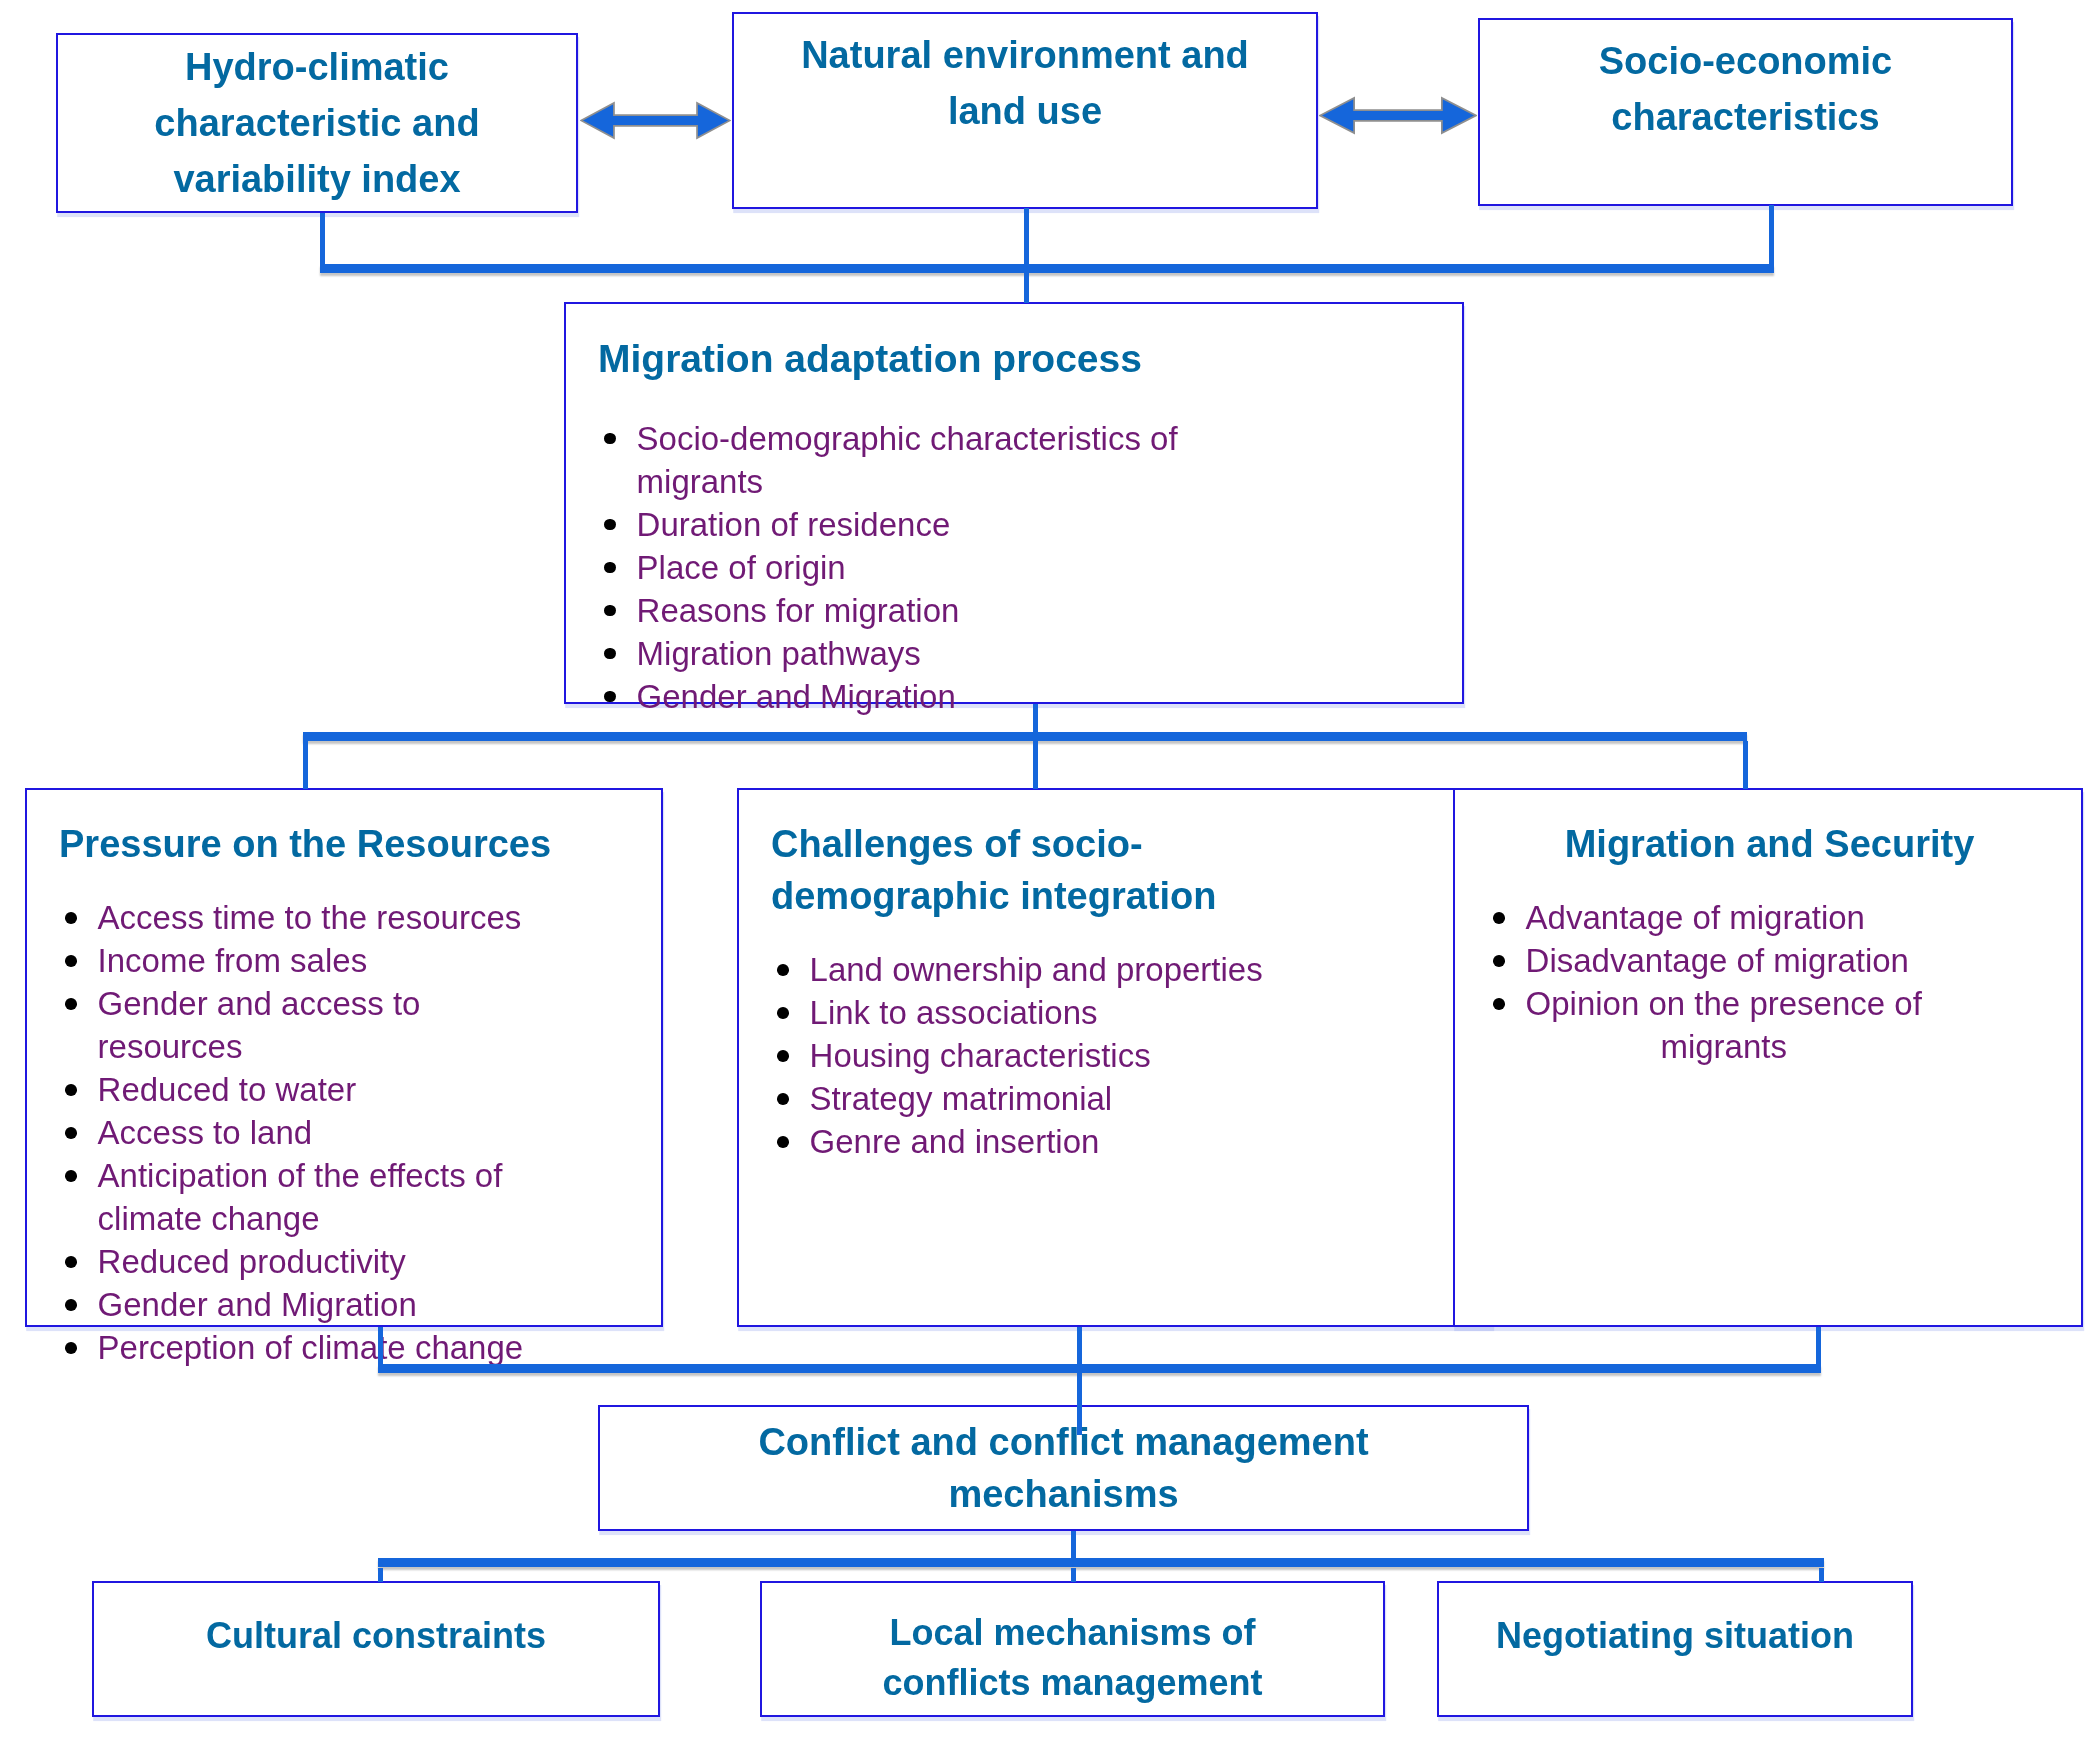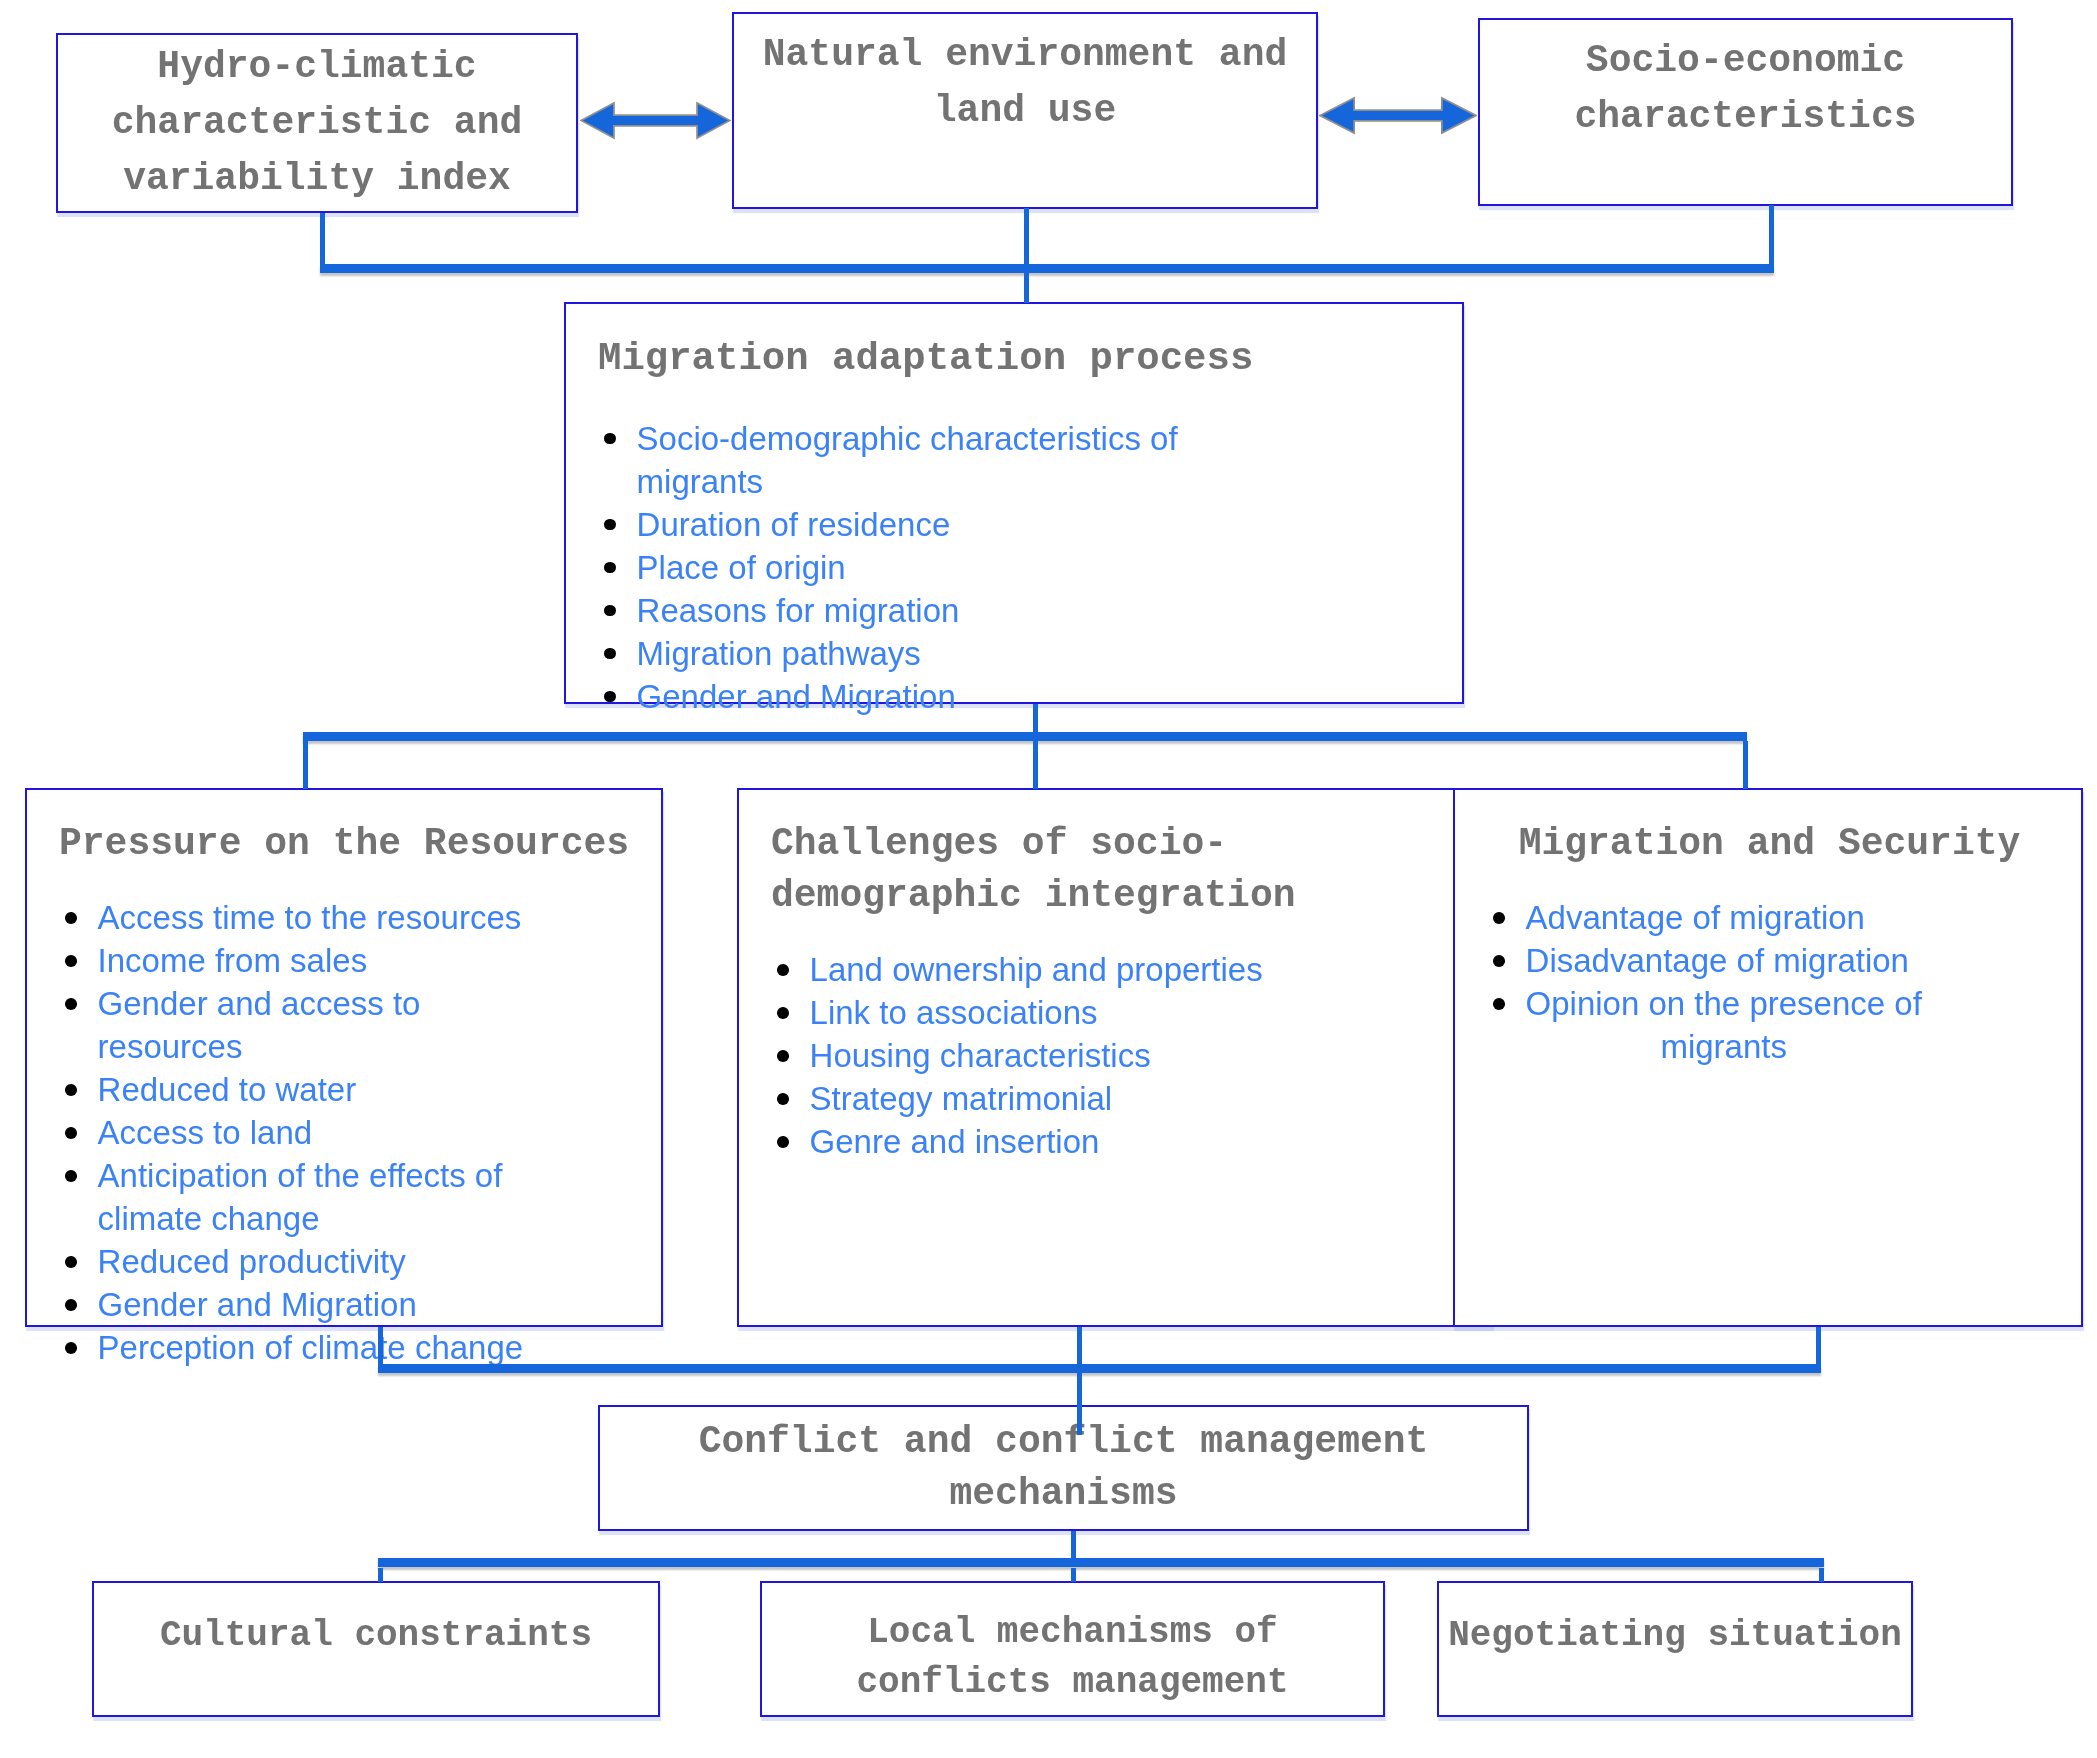--- a/index.html
+++ b/index.html
@@ -1,35 +1,35 @@
 <!DOCTYPE html>
 <html style="--border: #2016E0; --line: #1566DB; --arrow: #1566DB; --arrow-outline: #8F8F8F;font-size:9.4px"><head>
 <meta charset="utf-8">
 <style>
   html,body{margin:0;padding:0;background:#fff;}
   #canvas{position:relative;width:2097px;height:1759px;background:#fff;overflow:hidden;}
 
   .box{position:absolute;background:#fff;border:2.9px solid var(--border,#2016E0);
        box-sizing:border-box;z-index:2;box-shadow:1.2px 4.1px 0 rgba(150,165,235,.32);}
-  .title{font-family:Liberation Mono, monospace;font-weight:bold;color:#737373;
+  .title{font-family:Liberation Sans, sans-serif;font-weight:bold;color:#0369a1;
          white-space:pre-line;}
   .t-center{text-align:center;}
   .t-top{display:flex;justify-content:center;align-items:flex-start;}
   .t-mid{display:flex;justify-content:center;align-items:center;}
 
   .title-topbox{font-size:38px;line-height:56px;}
   .title-main{font-size:39px;line-height:54px;}
   .title-mid{font-size:38px;line-height:52px;}
   .title-bottom{font-size:36px;line-height:50px;}
 
   .pad-list{padding:28px 29px 0 32px;}
 
   ul.bullets{list-style:none;margin:30.5px 0 0 0;padding:0 0 0 4.7px;}
   li.bullet{display:flex;align-items:flex-start;
-    font-family:"Liberation Sans",sans-serif;font-size:33px;line-height:43px;color:#3b82f6;}
+    font-family:"Liberation Sans",sans-serif;font-size:33px;line-height:43px;color:#701a75;}
   .dot{flex:0 0 auto;width:11.7px;height:11.7px;border-radius:50%;background:#000;
        margin:16px 21px 0 1.2px;}
   .bullet-text{white-space:pre-line;}
 
   .vline{position:absolute;width:4.7px;background:var(--line,#1566DB);z-index:3;}
   .hline{position:absolute;height:9.4px;background:var(--line,#1566DB);z-index:3;
          box-shadow:0 2.9px 1.8px rgba(125,125,125,.45);}
 
   .arrow{position:absolute;z-index:3;}
   .arrow polygon{fill:var(--arrow,#1566DB);stroke:var(--arrow-outline,#8F8F8F);

